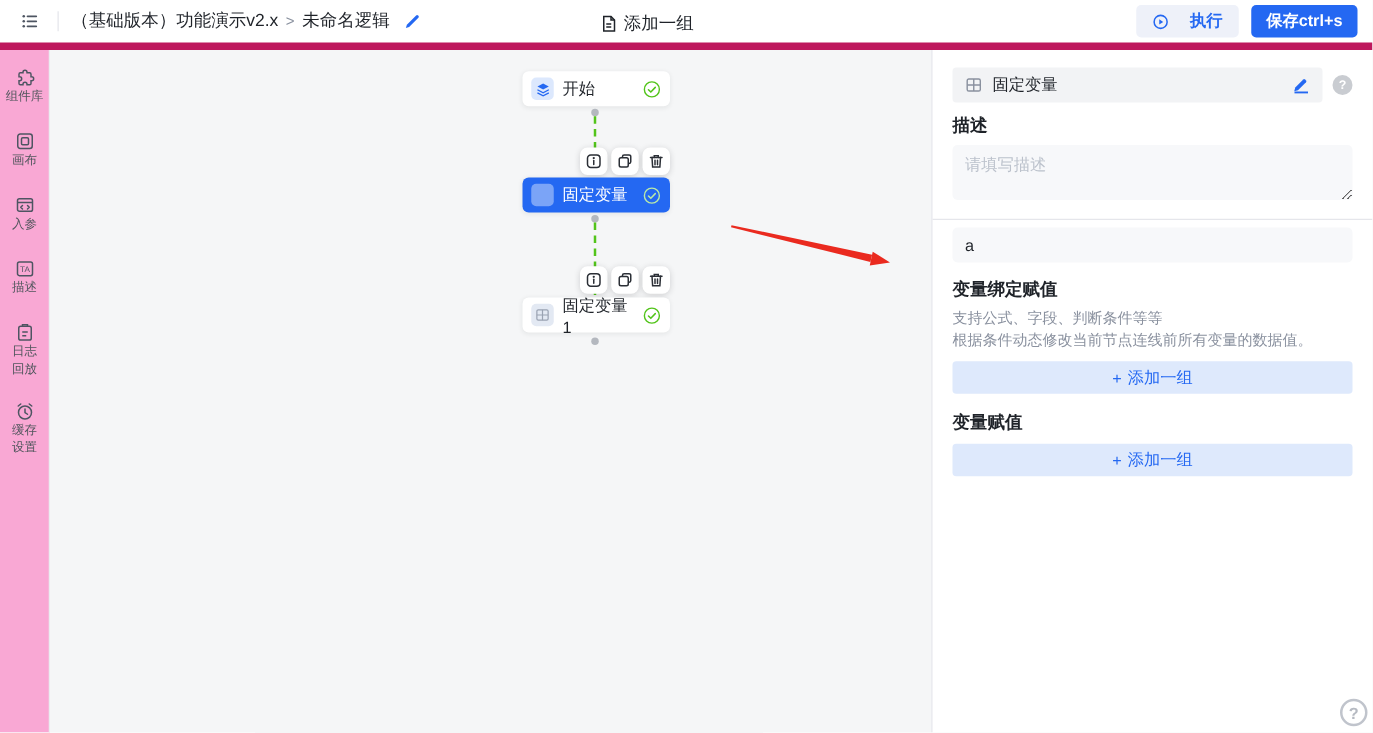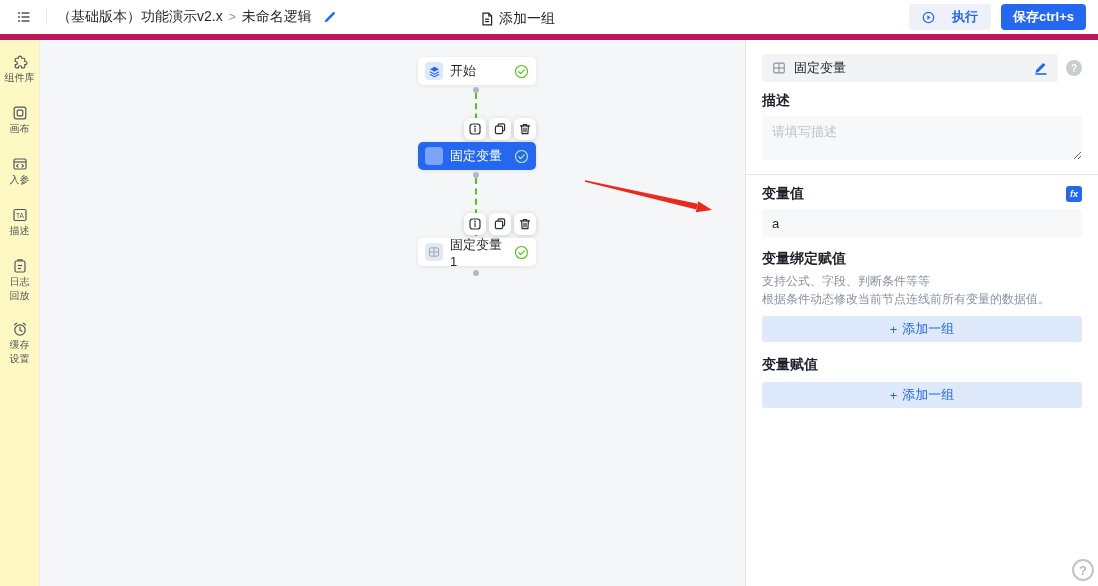--- a/index.html
+++ b/index.html
@@ -23,21 +23,21 @@
   .tab{display:flex;align-items:center;gap:5px;font-size:14px;color:var(--text-dark);cursor:pointer;
     border-bottom:3px solid transparent;padding:0 2px;height:40px;}
   .tab.active{color:var(--primary);border-bottom-color:var(--primary);font-weight:500;}
   .header-right{margin-left:auto;display:flex;align-items:center;gap:10px;}
   .run-btn{display:flex;align-items:center;gap:17px;height:26px;padding:0 13px;border:none;border-radius:4px;
     background:var(--run-bg);color:var(--primary);font-size:13px;font-weight:600;cursor:pointer;}
   .save-btn{height:26px;padding:0 12px;border:none;border-radius:4px;background:var(--primary);
     color:#fff;font-size:13px;font-weight:600;cursor:pointer;}
 
   
-  .sidebar{position:absolute;left:0;top:40px;bottom:0;width:40px;background:#fef9c3;
+  .sidebar{position:absolute;left:0;top:40px;bottom:0;width:40px;background:#f9a8d4;
     border-right:1px solid #ebedf0;display:flex;flex-direction:column;align-items:center;padding-top:14px;gap:19px;}
   .side-item{display:flex;flex-direction:column;align-items:center;gap:2px;cursor:pointer;color:#4e5562;}
   .side-item .lbl{font-size:10px;color:#51565d;line-height:12px;text-align:center;}
 
   
   .canvas{position:absolute;left:40px;top:40px;right:353px;bottom:0;background:var(--canvas-bg);overflow:hidden;}
   .node{position:absolute;left:378px;width:118px;height:28px;background:#fff;border-radius:5px;
     display:flex;align-items:center;padding:0 7px;gap:7px;font-size:13px;color:var(--text-dark);
     box-shadow:0 1px 4px rgba(31,35,41,.08);cursor:pointer;}
   .node.selected{background:var(--primary);color:#fff;}
@@ -338,24 +338,20 @@
         </span>
       </div>
       <span class="help-dot">?</span>
     </div>
 
     <div class="p-label">描述</div>
     <textarea class="p-textarea" placeholder="请填写描述" style=""></textarea>
 
     <div class="divider"></div>
 
-    <div class="label-row">
-      <span class="p-label">变量值</span>
-      <span class="fx-chip">fx</span>
-    </div>
     <input class="p-input" value="a" style="">
 
     <div class="p-label" style="margin-top:13px">变量绑定赋值</div>
     <div class="help-text">支持公式、字段、判断条件等等</div>
     <div class="help-text">根据条件动态修改当前节点连线前所有变量的数据值。</div>
     <button class="add-btn">
       <span>+</span>
       <span>添加一组</span>
     </button>
 

